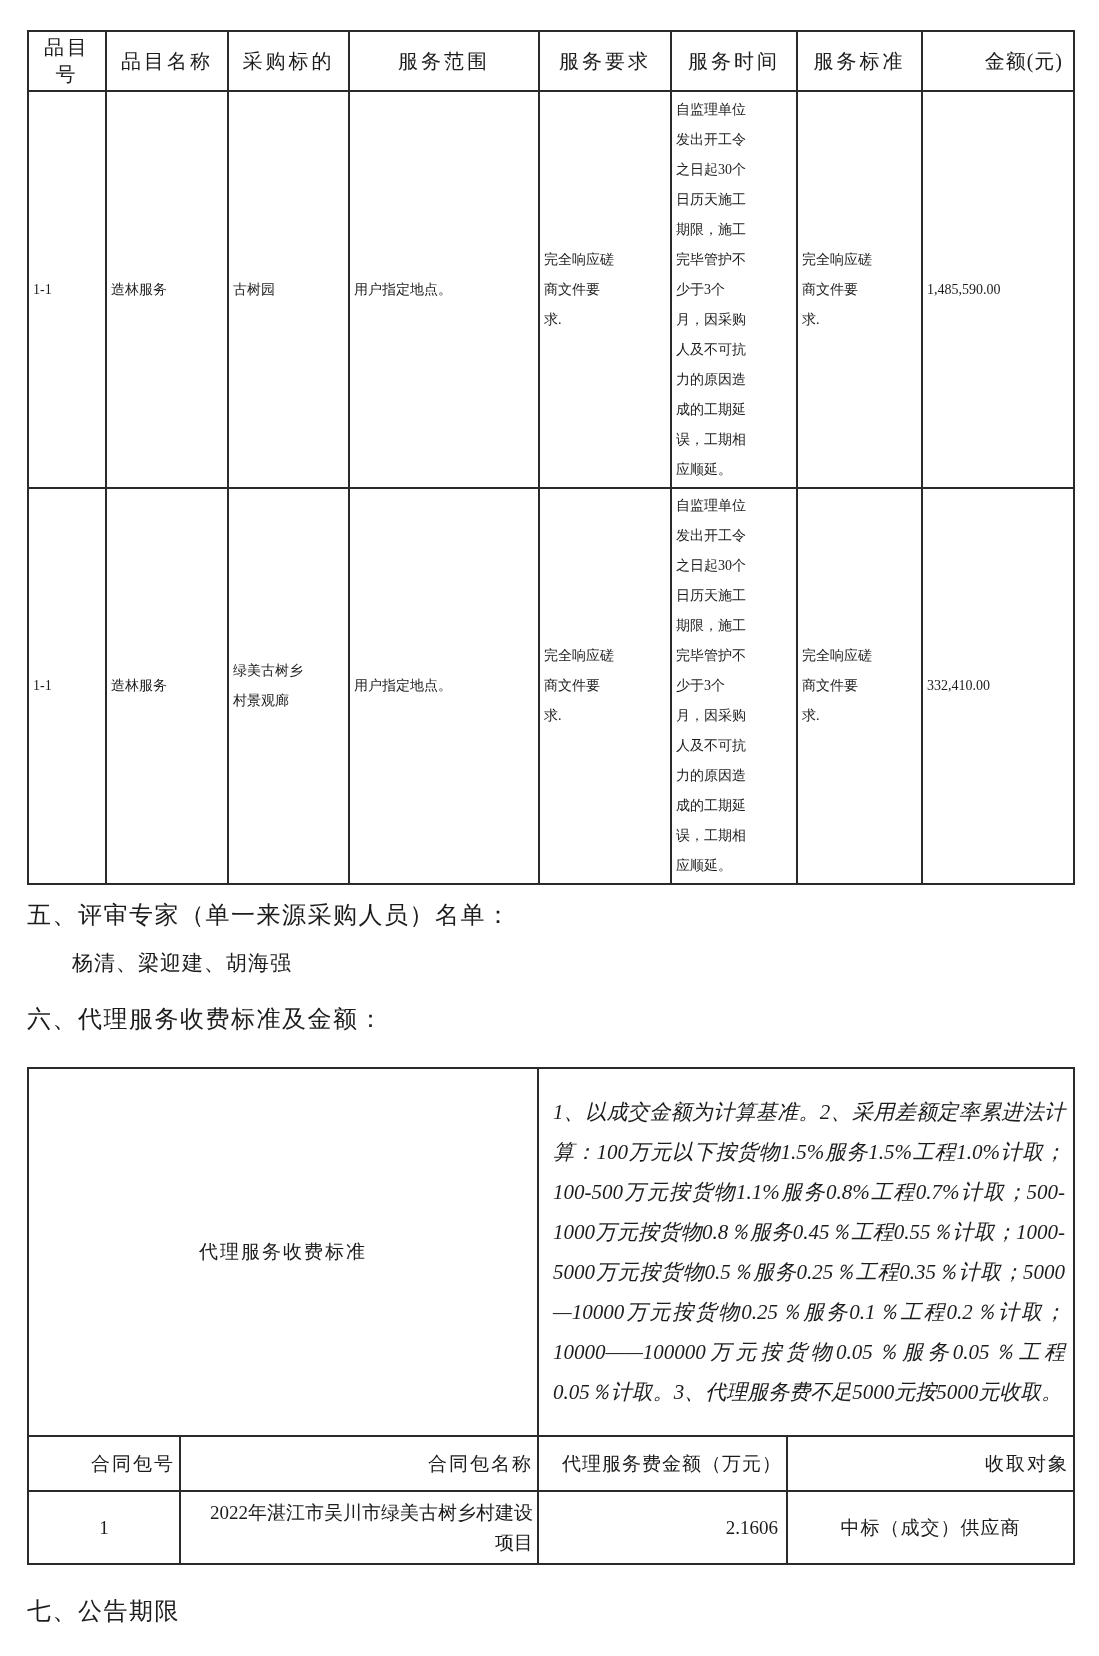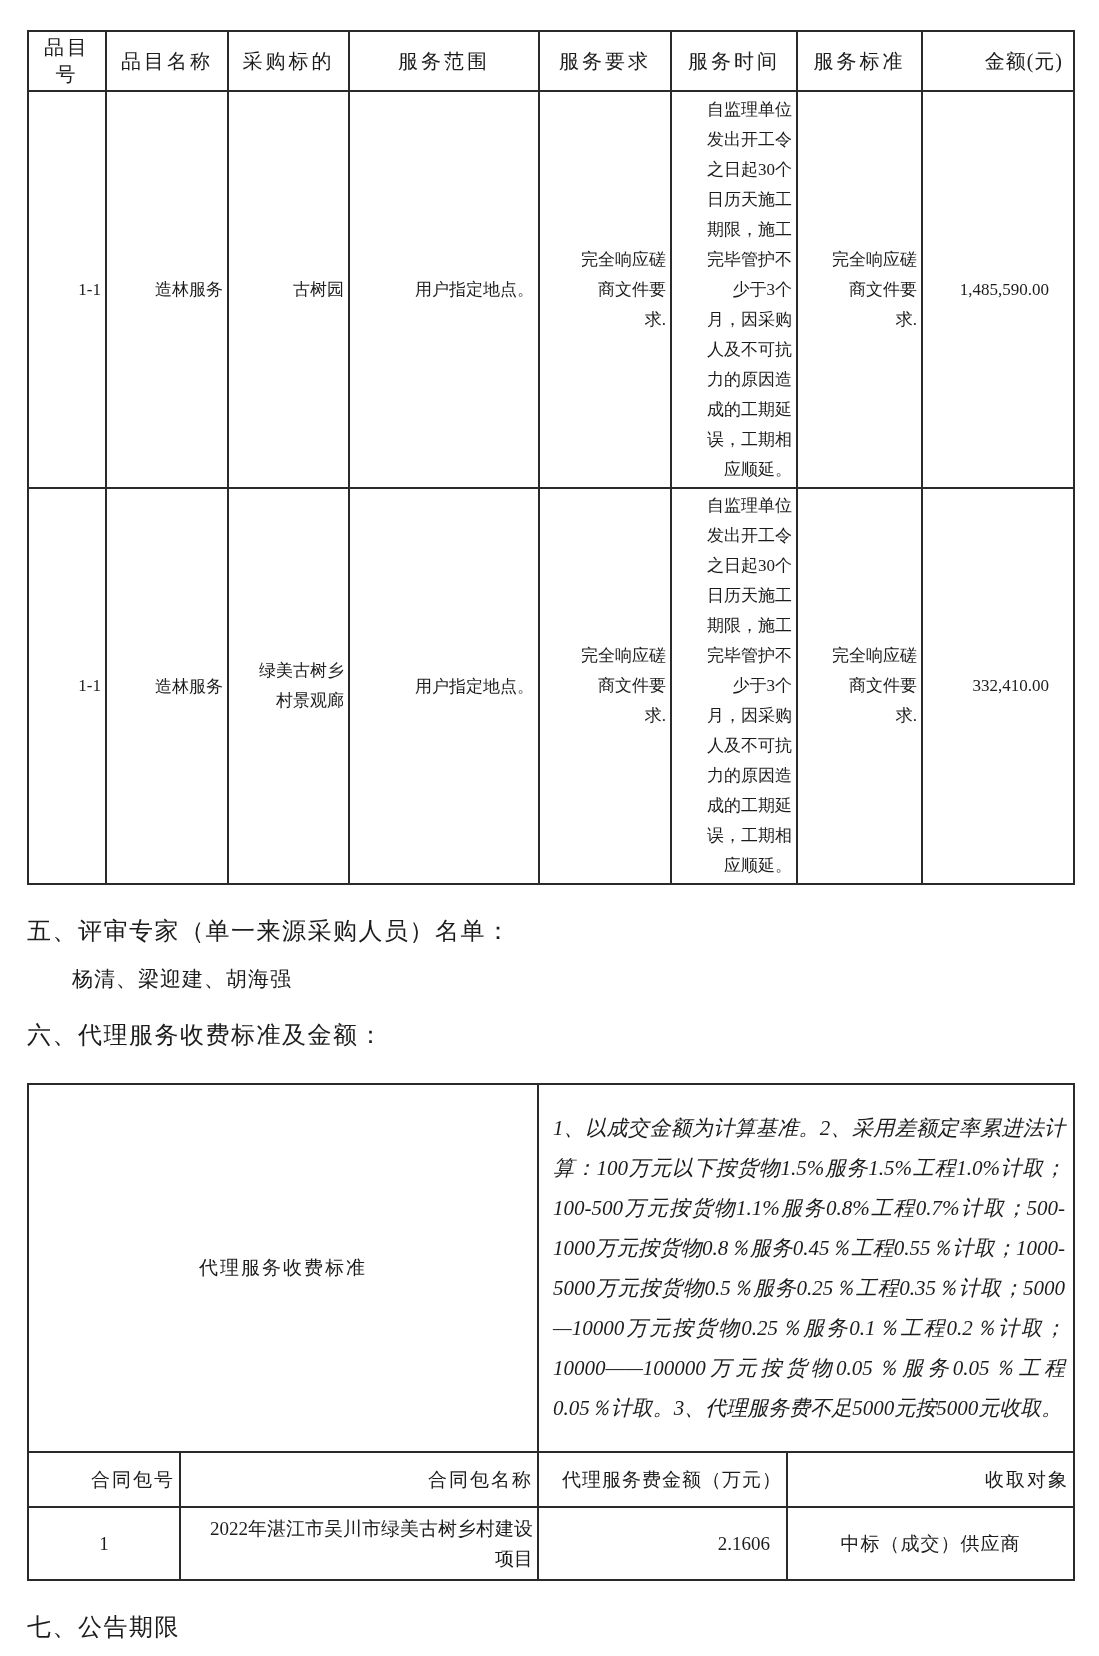--- a/index.html
+++ b/index.html
@@ -10,43 +10,43 @@
     -webkit-font-smoothing:antialiased;
   }
   .page { box-sizing:border-box; width:1099px; height:1656px; padding:30px 26px 0 27px; overflow:hidden; }
 
   table { border-collapse:collapse; table-layout:fixed; width:1046px; }
   td, th { border:2px solid #2a2a2a; font-weight:normal; box-sizing:border-box; padding:2px 4px; }
 
   
   .items-table th { font-size:20px; letter-spacing:3px; text-align:center; vertical-align:middle; }
   .items-table th.amount-h { text-align:right; padding-right:10px; letter-spacing:1px; }
-  .items-table td { font-size:17px; text-align:right; vertical-align:middle; }
+  .items-table td { font-size:14px; text-align:left; vertical-align:middle; }
   .pre { white-space:pre-line; line-height:30px; }
   .amount { text-align:right; padding-right:24px; }
 
   
   .sec-title { font-size:24px; line-height:30px; letter-spacing:1.5px; margin:0; }
-  .sec5 { margin-top:31px; }
+  .sec5 { margin-top:15px; }
   .names { font-size:21px; line-height:26px; margin:20px 0 16px 45px; letter-spacing:1px; }
   .sec6 { margin-top:28px; }
   .sec7 { margin-top:31px; }
 
   
   .fee-table { margin-top:33px; }
   .fee-label { font-size:19px; letter-spacing:2px; text-align:center; vertical-align:middle; }
   .fee-text {
     font-size:21px; line-height:40px; text-align:justify; text-align-last:left;
     vertical-align:middle; padding:6px 8px 6px 14px;font-style:italic;
   }
   .fee-table .hdr { font-size:19px; letter-spacing:2px; text-align:right; vertical-align:middle; }
   .fee-table .hdr-long { letter-spacing:1px; }
   .pkg-no { font-size:19px; text-align:center; vertical-align:middle; }
   .pkg-name { font-size:19px; text-align:right; vertical-align:middle; line-height:30px; white-space:pre-line; padding-left:9px; }
-  .fee-amount { font-size:19px; text-align:right; vertical-align:middle; padding-right:16px; }
+  .fee-amount { font-size:19px; text-align:right; vertical-align:middle; padding-right:8px; }
   .payer { font-size:19px; text-align:center; vertical-align:middle; letter-spacing:1px; }
 </style>
 </head>
 <body>
 
 <div class="page">
 
   <table class="items-table">
     <colgroup>
       <col style="width:78px">

